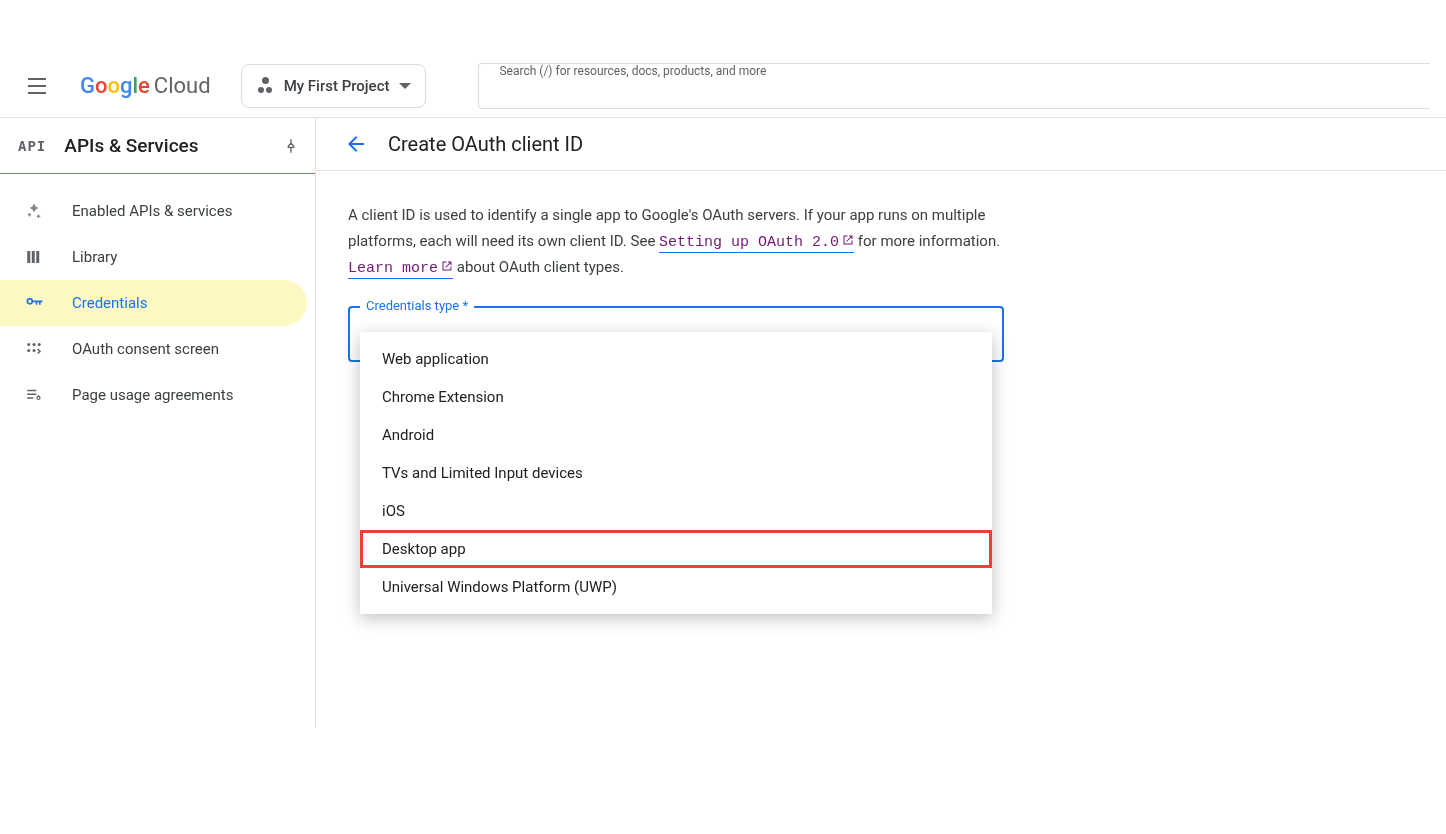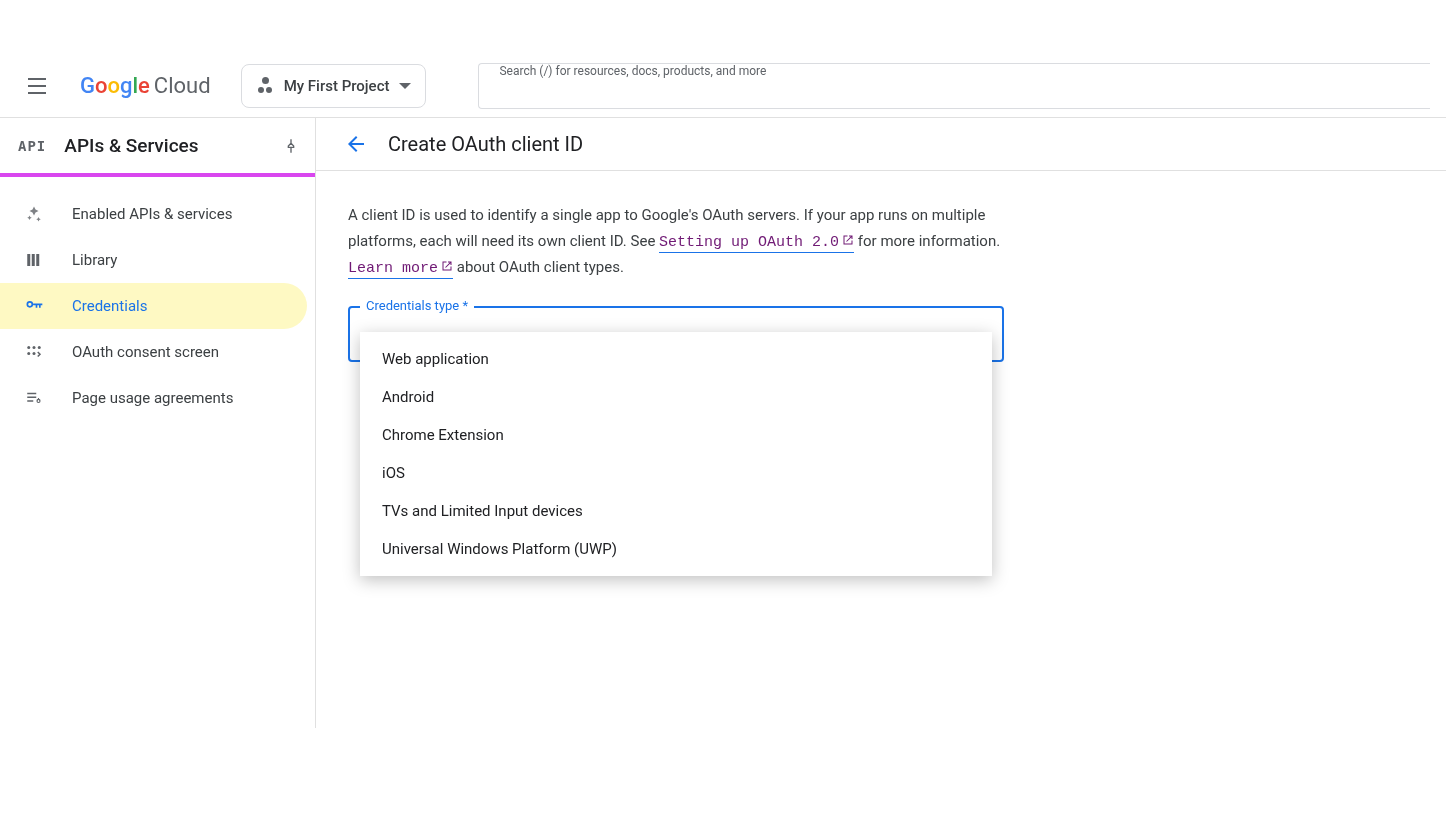--- a/index.html
+++ b/index.html
@@ -111,21 +111,21 @@
     }
     .sidebar {
       width: 316px;
       border-right: 1px solid #e0e0e0;
       min-height: 610px;
     }
     .sidebar-header {
       display: flex;
       align-items: center;
       padding: 16px 16px 16px 18px;
-      border-bottom: 4px solid #d946ef;
+      border-bottom: 1px solid #d946ef;
       gap: 18px;
     }
     .api-icon {
       font-family: monospace;
       font-weight: bold;
       font-size: 14px;
       color: #5f6368;
       letter-spacing: 1px;
     }
     .sidebar-title {
@@ -364,22 +364,23 @@
               <path d="M14 3v2h3.59l-9.3 9.29 1.42 1.42L19 6.41V10h2V3zM5 5h6V3H3v18h18v-8h-2v6H5z"></path>
             </svg></span><span> about OAuth client types.</span>
       </p>
 
       <div class="select-container">
         <div class="select-field">
           <span class="select-label">Credentials type *</span>
         </div>
         <div class="dropdown">
           <div class="dropdown-item">Web application</div>
+          <div class="dropdown-item">Chrome Extension</div>
           <div class="dropdown-item">Android</div>
-          <div class="dropdown-item">Chrome Extension</div>
+          <div class="dropdown-item">TVs and Limited Input devices</div>
           <div class="dropdown-item">iOS</div>
-          <div class="dropdown-item">TVs and Limited Input devices</div>
+          <div class="dropdown-item highlighted">Desktop app</div>
           <div class="dropdown-item">Universal Windows Platform (UWP)</div>
         </div>
       </div>
     </div>
   </div>
 </div>
 
 </body></html>

